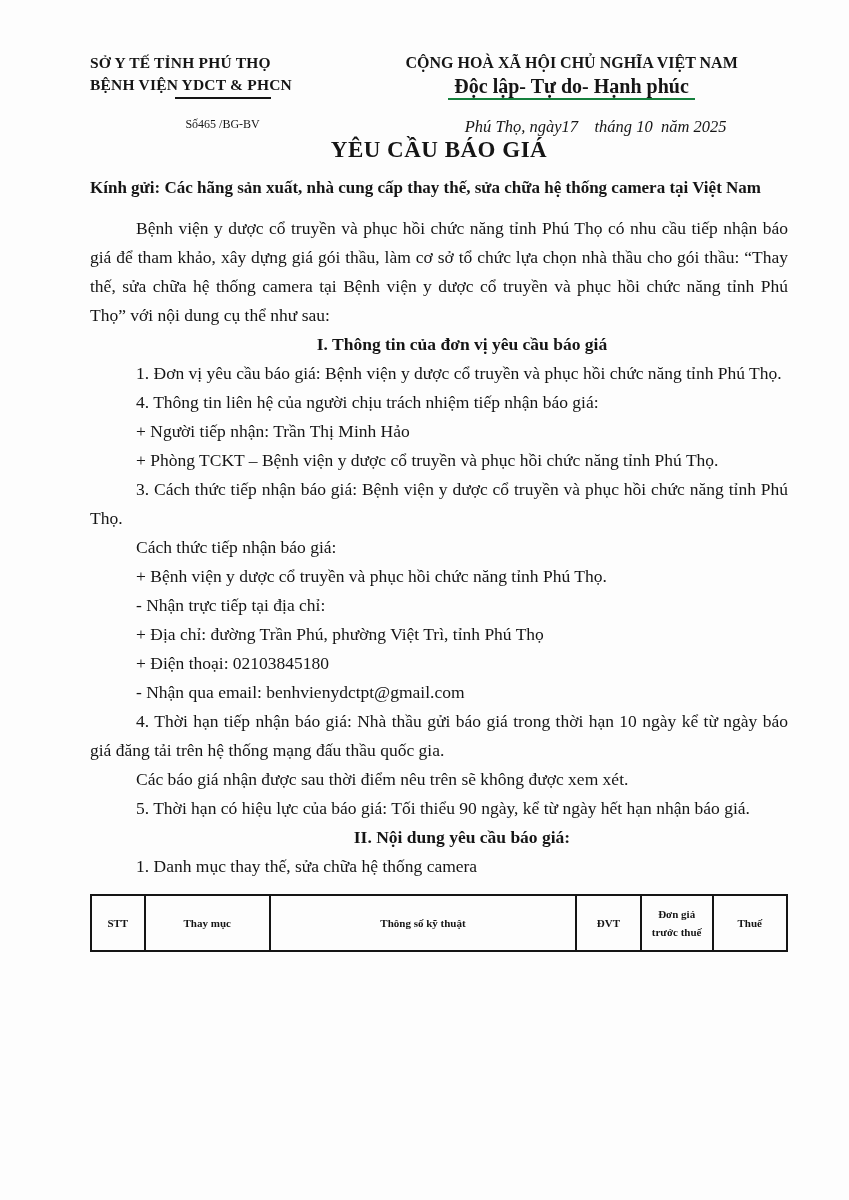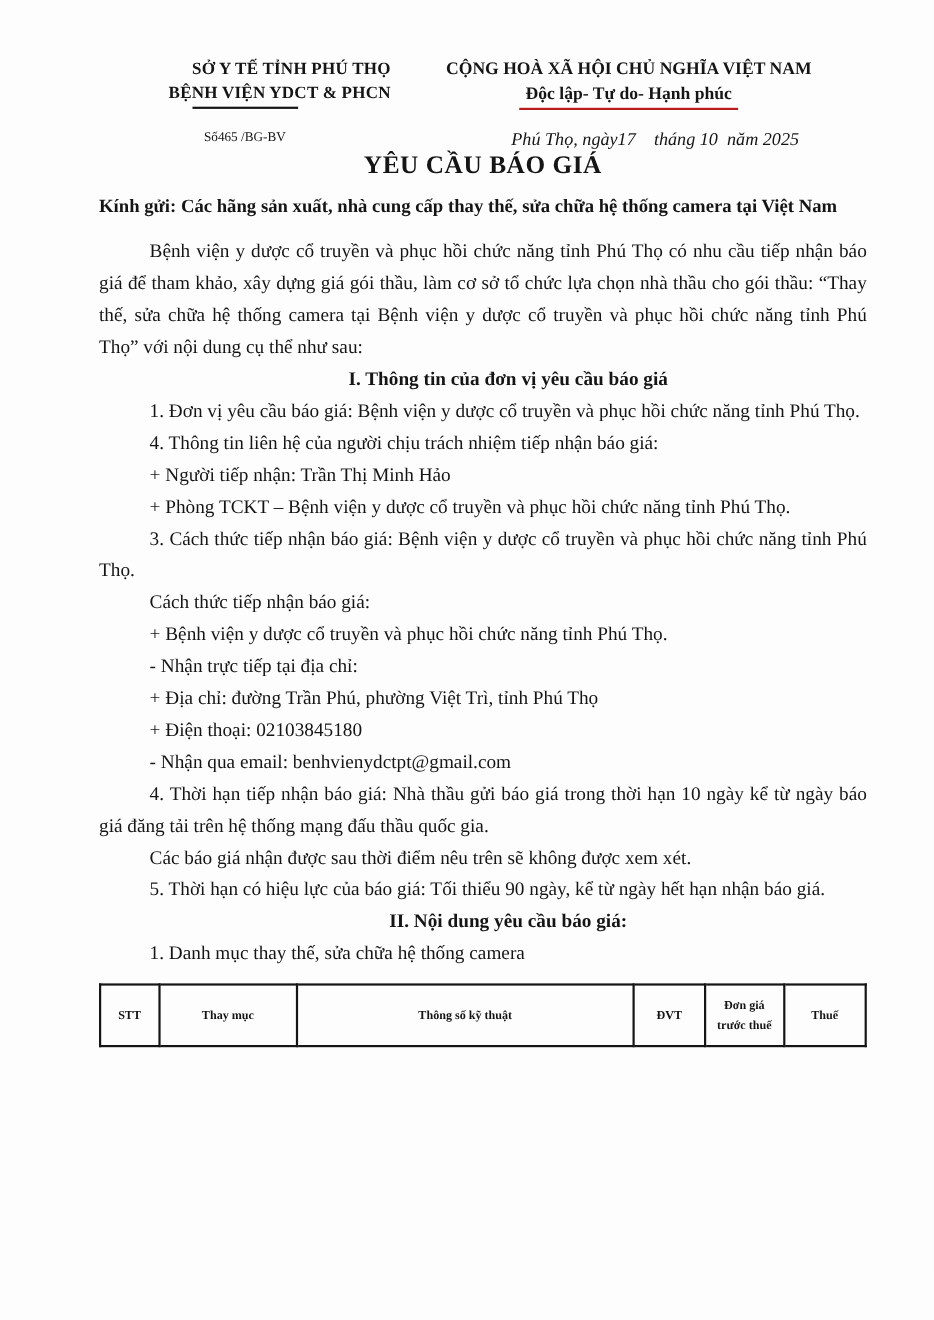--- a/index.html
+++ b/index.html
@@ -15,34 +15,34 @@
     font-family: "Liberation Serif", "DejaVu Serif", serif;
   }
   .content {
     padding: 52px 61px 0 90px; 
   }
   
   .head-row {
     display: flex;
     width: 100%;
   }
-  .head-left  { width: 38%; text-align: right; }
+  .head-left  { width: 38%; text-align: left; }
   .head-right { width: 62%; text-align: center; }
   .org-line1 { font-weight: 600; font-size: 15.5px; line-height: 22px; letter-spacing: .2px; }
   .org-line2 { font-weight: 700; font-size: 15.5px; line-height: 22px; letter-spacing: .2px; }
   .org-underline {
     width: 96px; height: 0;
     border-bottom: 2px solid #151515;
     margin: 1px auto 0 auto;
   }
   .nat-line1 { font-weight: 700; font-size: 16px; line-height: 22px; }
   .nat-line2 {
     display: inline-block;
-    font-weight: 700; font-size: 16px; line-height: 22px;
-    border-bottom: 2px solid #b91c1c;
+    font-weight: 700; font-size: 20px; line-height: 22px;
+    border-bottom: 2px solid #15803d;
     padding: 0 6px 1px 6px;
     margin-top: 1px;
   }
   .doc-row { display: flex; width: 100%; margin-top: 17px; }
   .doc-number { width: 38%; text-align: center; font-size: 12px; white-space: pre; }
   .issue-date { width: 62%; text-align: center; font-style: italic; font-size: 16.5px; white-space: pre; padding-left: 48px; }
   
   .doc-title {
     text-align: center;
     font-weight: 700;

